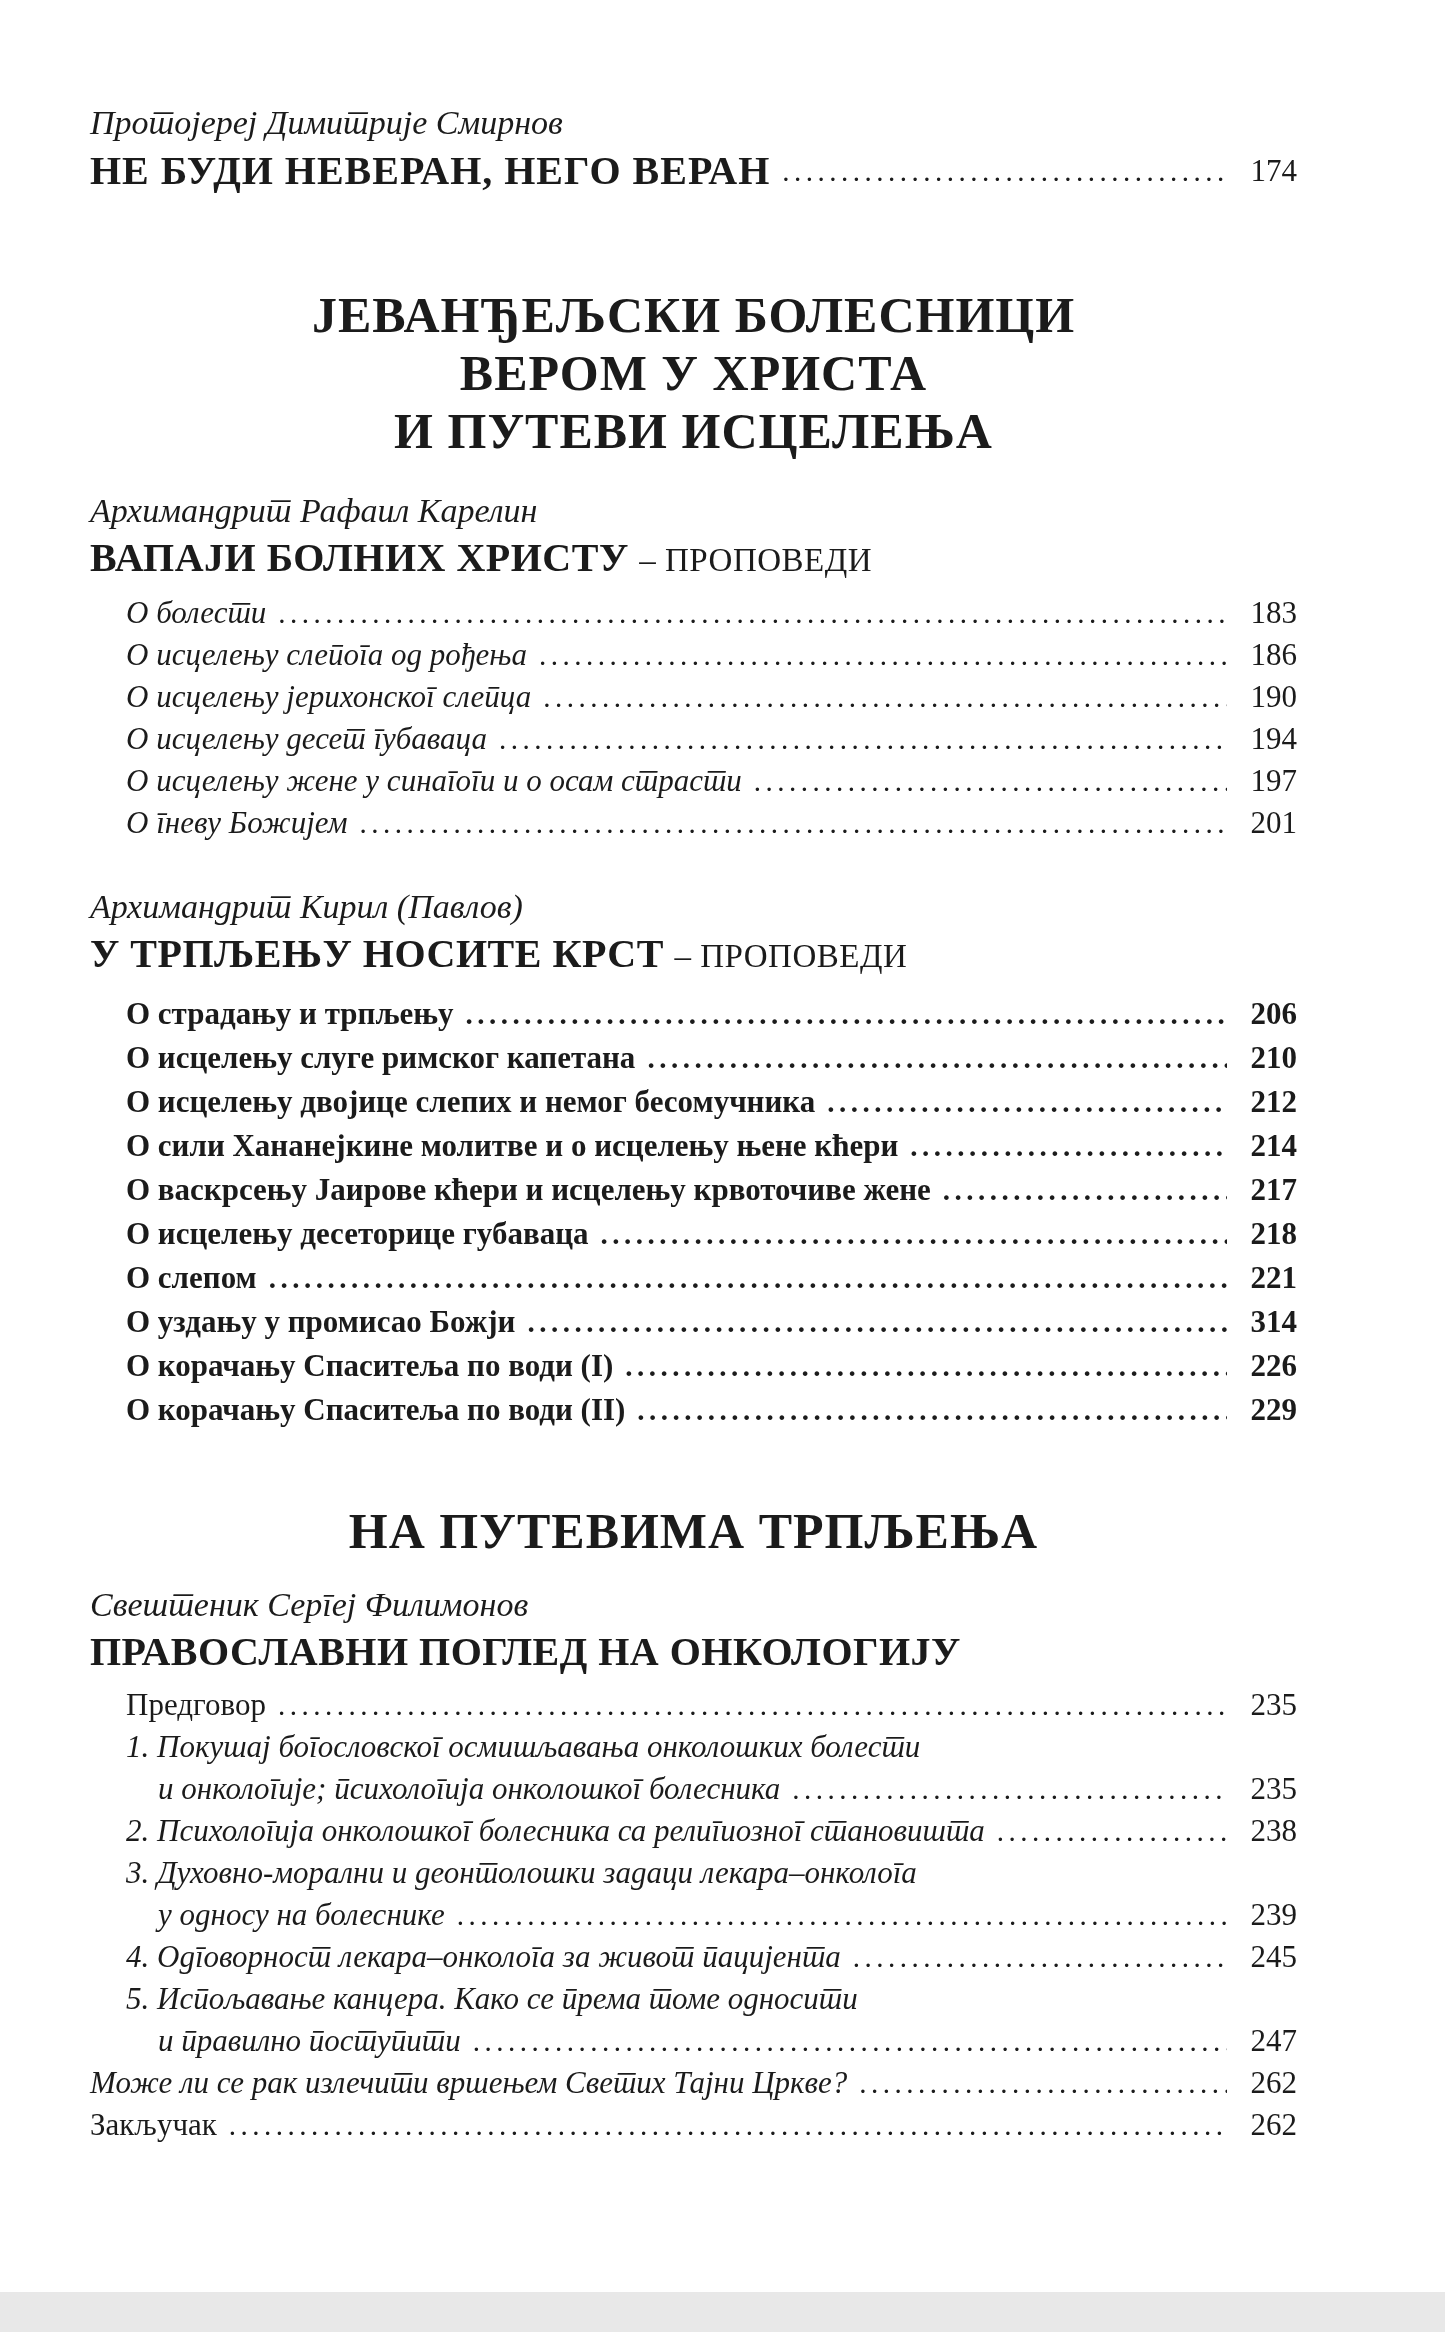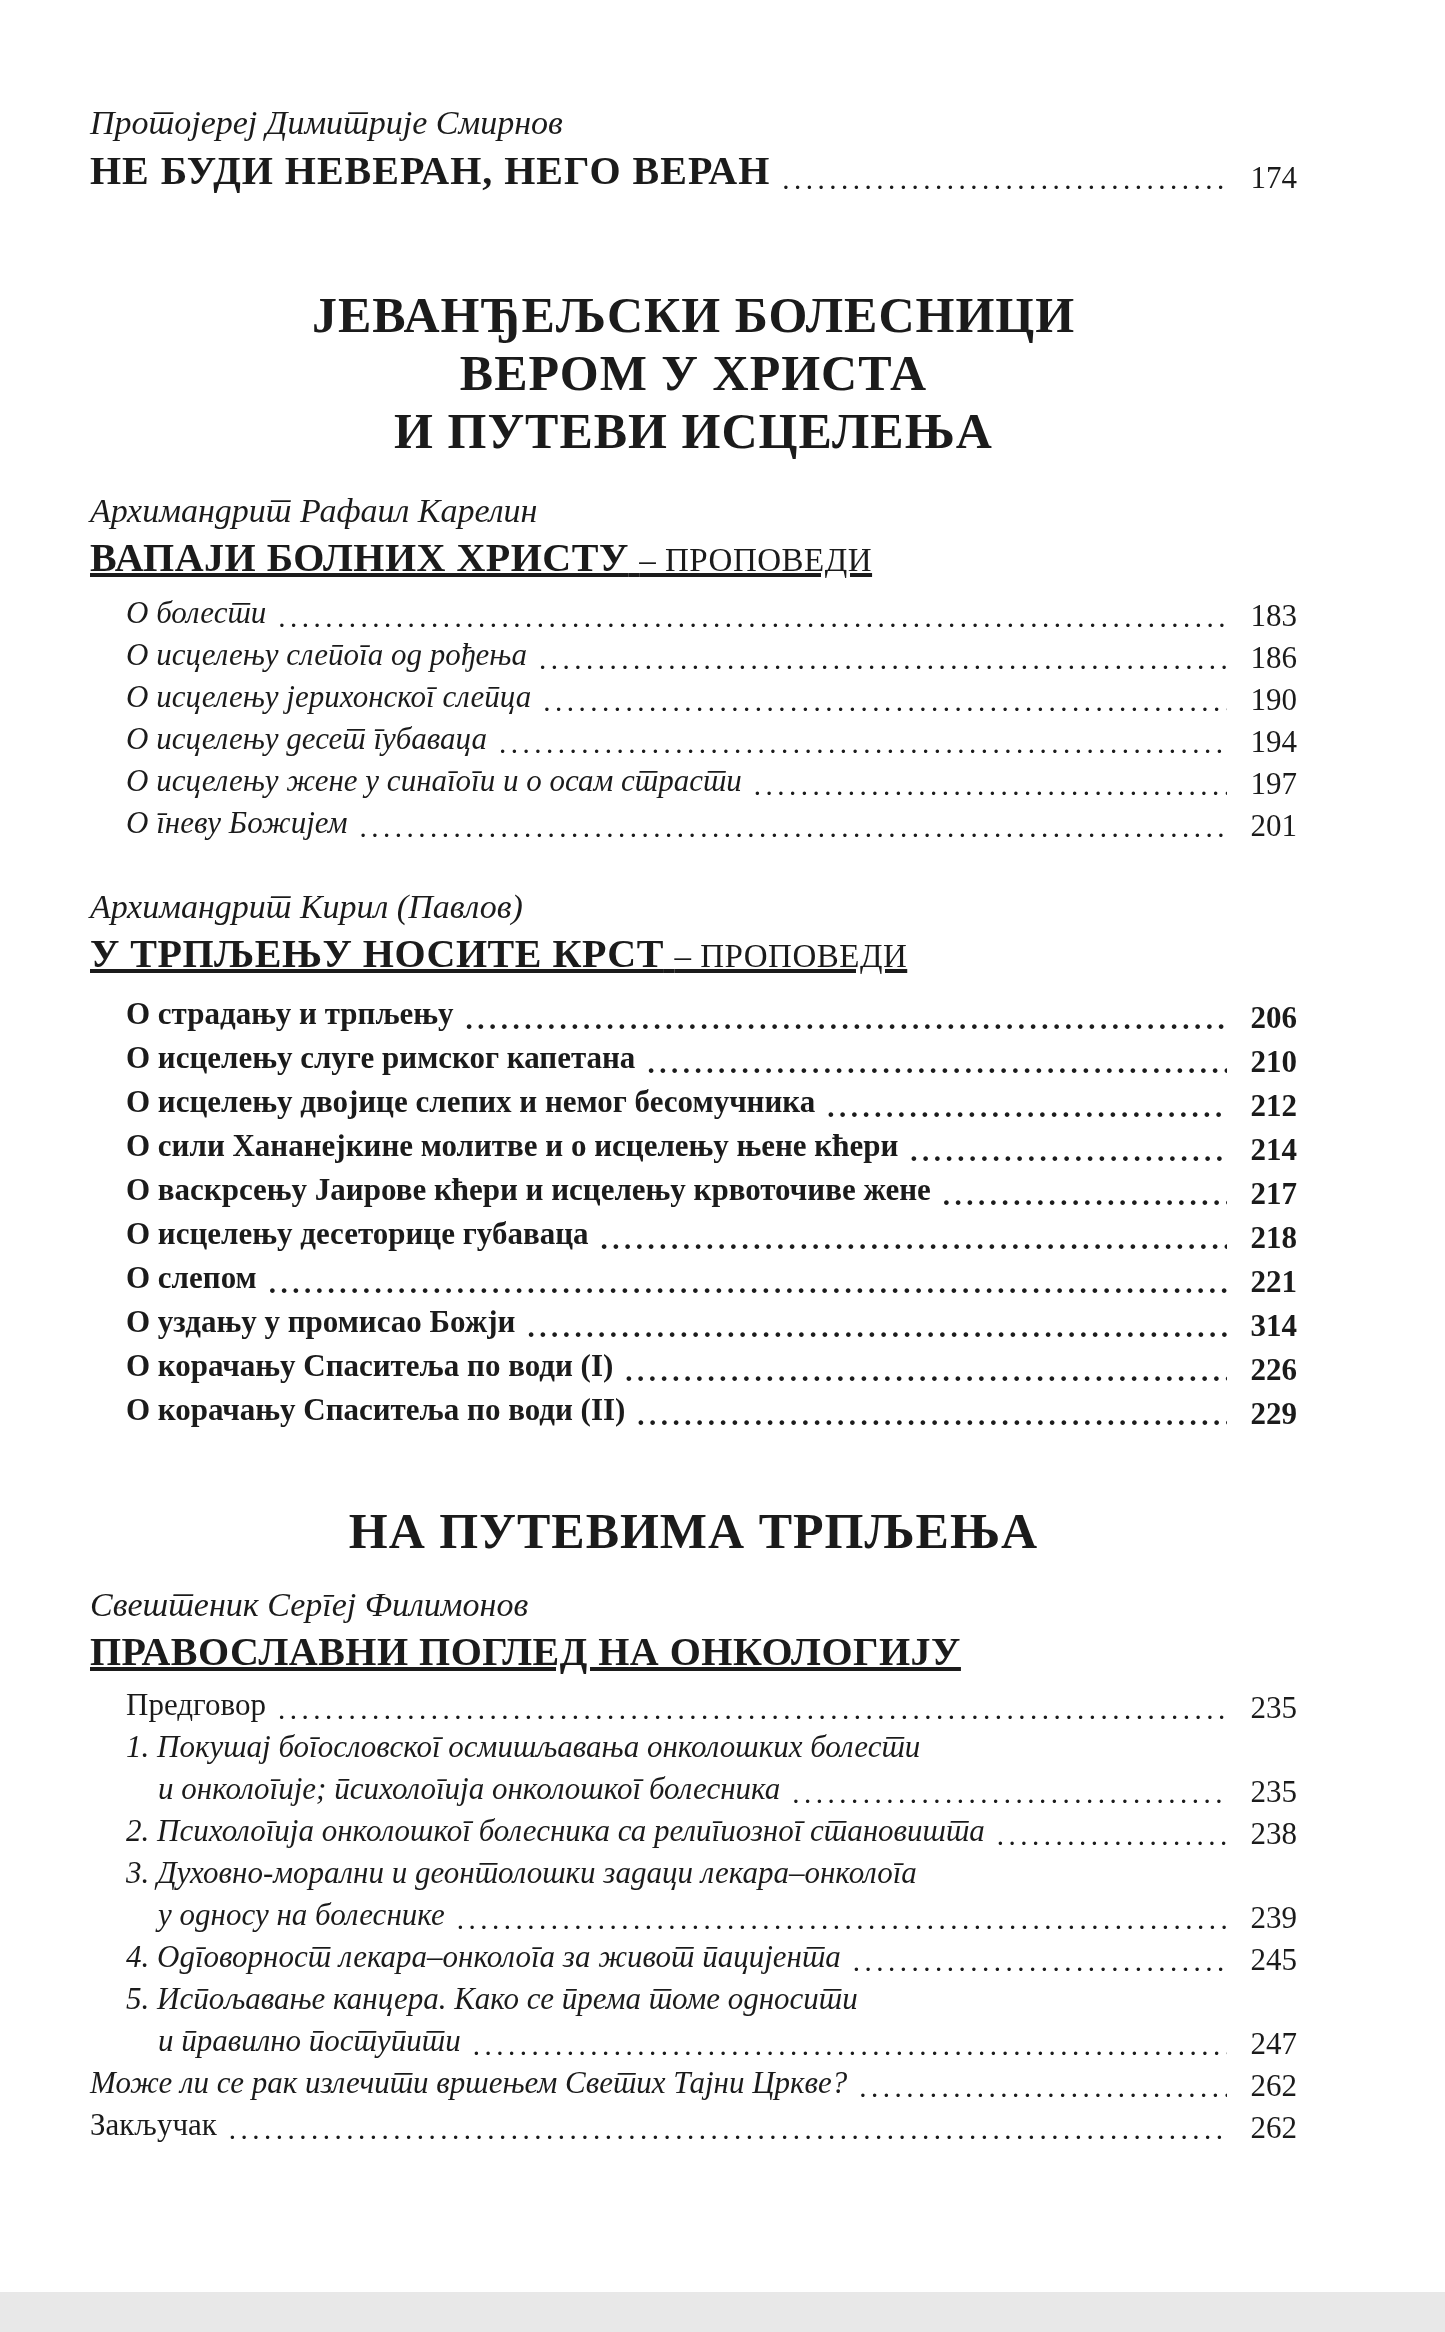--- a/index.html
+++ b/index.html
@@ -15,21 +15,21 @@
     padding: 102px 148px 60px 90px;
     overflow: hidden;
   }
 
   .author {
     font-style: italic;
     font-size: 34px;
     line-height: 42px;
   }
 
-  .row { display: flex; align-items: flex-end; }
+  .row { display: flex; align-items: center; }
 
   .entry-title-row { margin-top: 2px; }
   .entry-title {
     font-weight: 700;
     font-size: 40px;
     line-height: 50px;
     letter-spacing: 1px;
     white-space: nowrap;
   }
 
@@ -68,21 +68,20 @@
   .sec-author-2 { margin-top: 42px; }
   .sec-author-3 { margin-top: 24px; }
 
   .sec-title {
     font-weight: 700;
     font-size: 40px;
     line-height: 48px;
     letter-spacing: 0.5px;
     margin-top: 2px;
     white-space: nowrap;
-    text-decoration: underline;
   }
   .sec-title .suffix {
     font-weight: 400;
     font-size: 33px;
     letter-spacing: 0.5px;
   }
 
   .toc { margin-top: 8px; }
   .toc-2 { margin-top: 12px; font-weight: bold; }
   .toc .row, .toc .pre { padding-left: 36px; }

